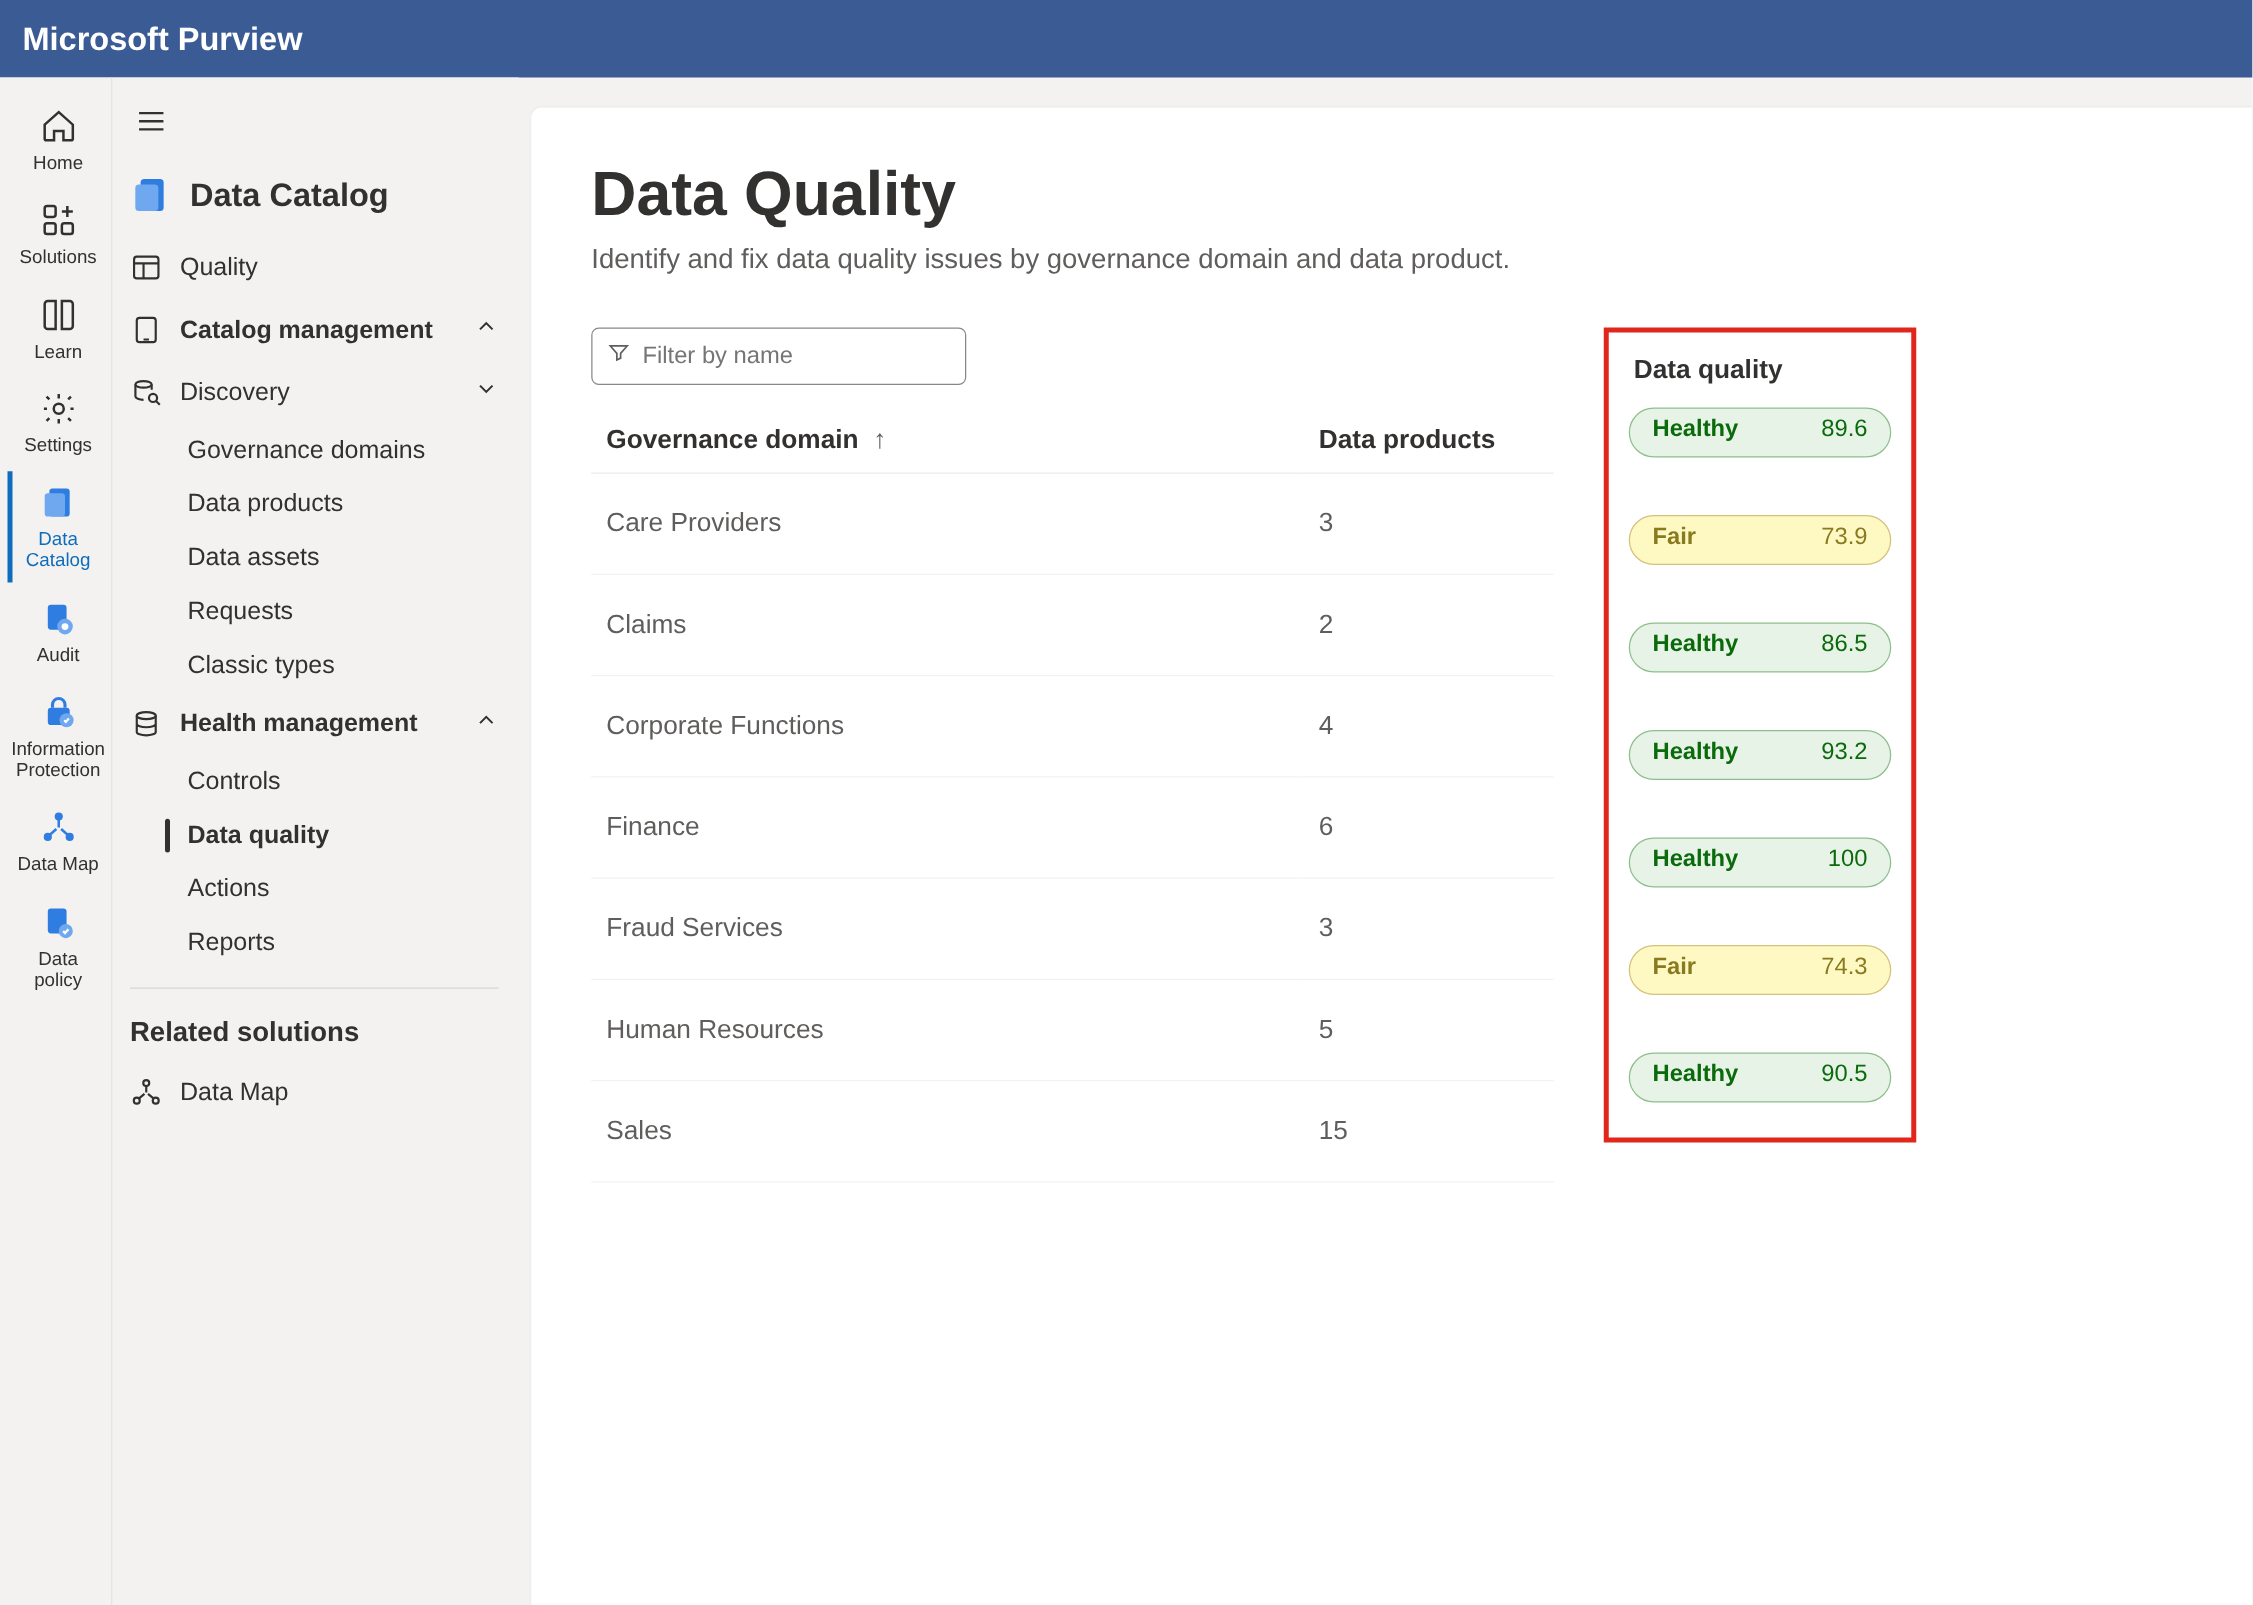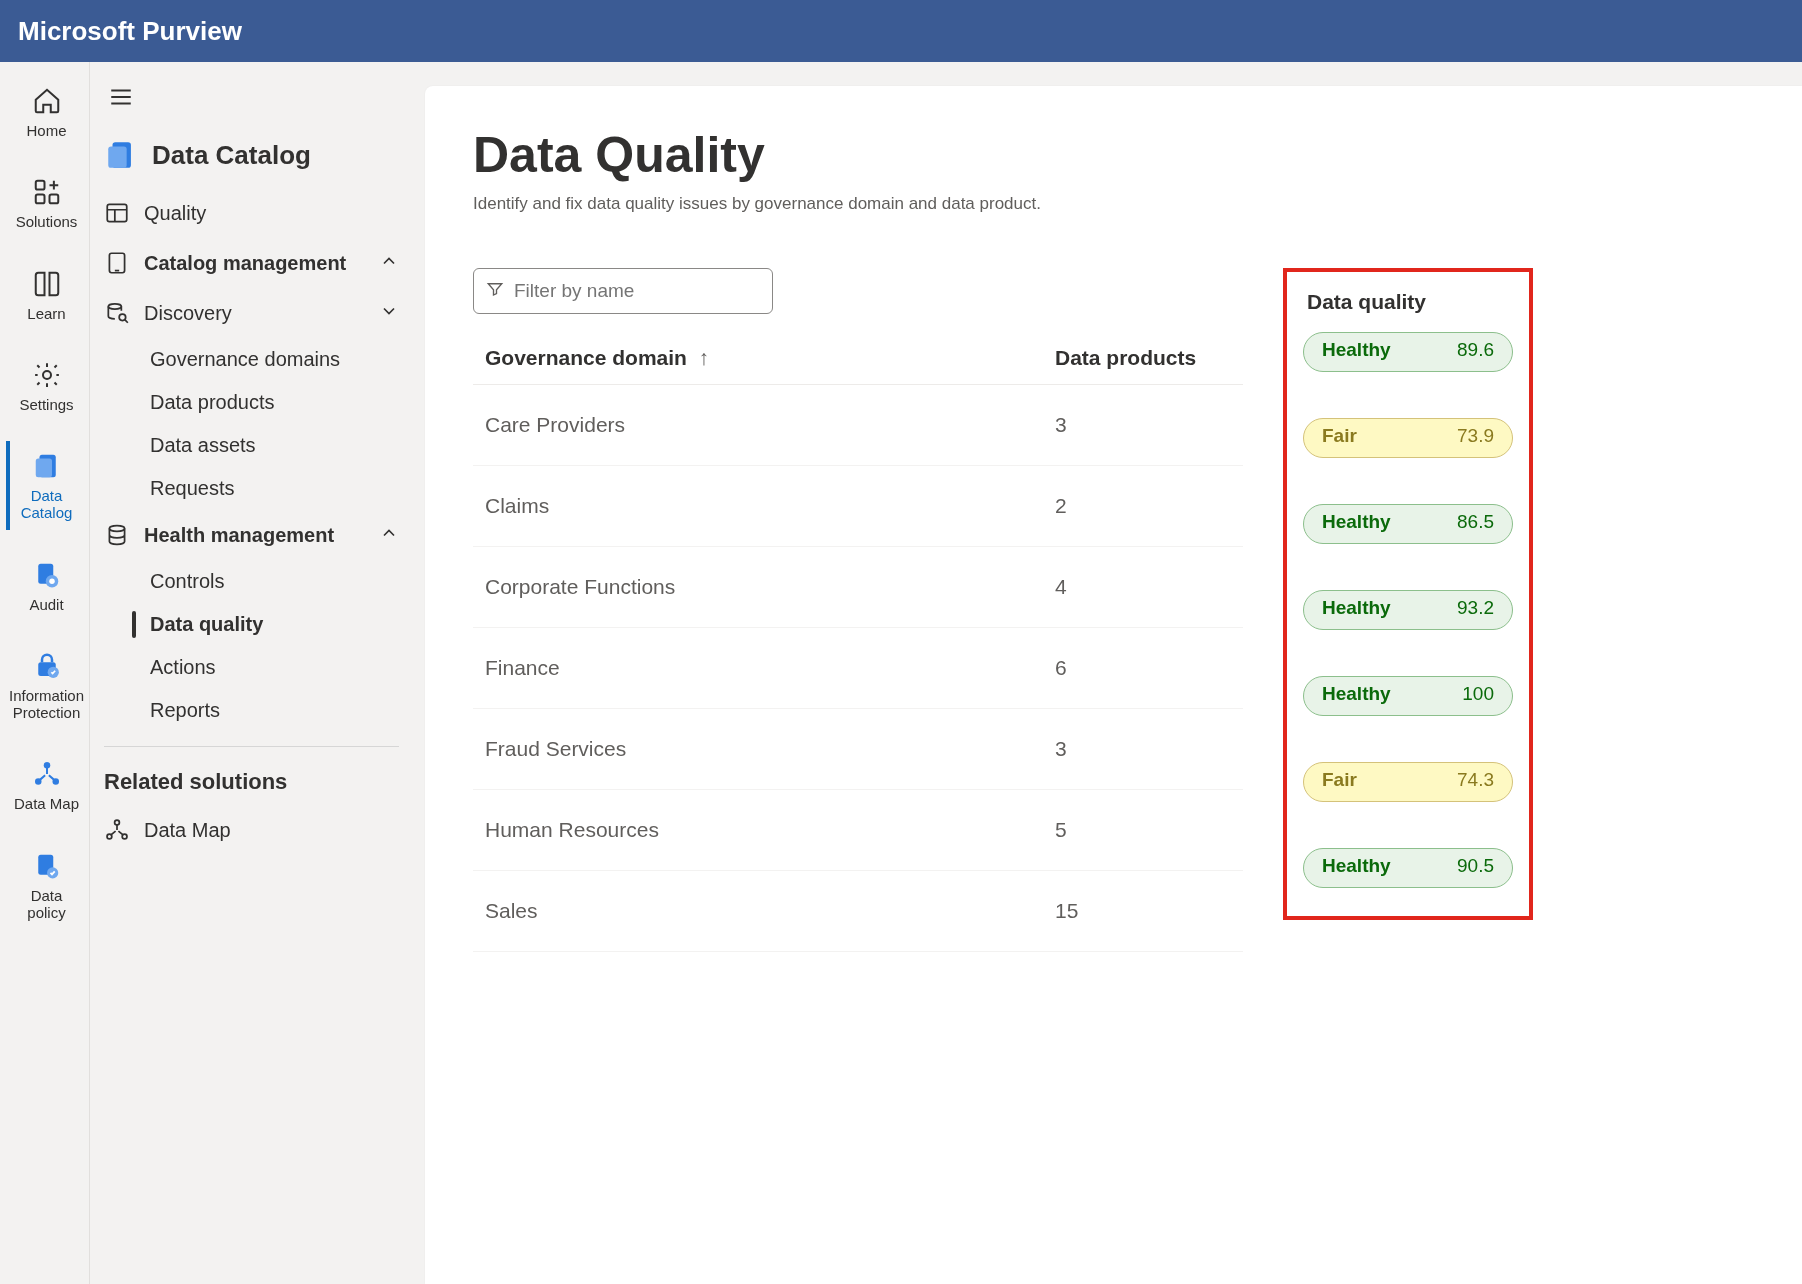--- a/index.html
+++ b/index.html
@@ -38,21 +38,21 @@
 
   
   .rail {
     width: 90px;
     background: #f3f2f1;
     border-right: 1px solid #e1dfdd;
     display:flex;
     flex-direction: column;
     align-items: center;
     padding-top: 14px;
-    gap: 20px;
+    gap: 4px;
   }
   .rail-item {
     width: 78px;
     padding: 10px 2px 8px 2px;
     display:flex;
     flex-direction:column;
     align-items:center;
     gap:6px;
     font-size:15px;
     color:#323130;
@@ -107,21 +107,21 @@
   }
   .card {
     background:#ffffff;
     border-radius: 8px 0 0 0;
     margin-left: 10px;
     padding: 40px 40px 40px 48px;
     height: 100%;
     box-shadow: 0 0 2px rgba(0,0,0,.05);
   }
   .page-title { font-size:50px; font-weight:700; margin-bottom:10px; }
-  .page-sub { font-size:17px; color:#605e5c; margin-bottom:54px; }
+  .page-sub { font-size:22px; color:#605e5c; margin-bottom:42px; }
 
   .content-row { display:flex; gap:40px; align-items:flex-start; }
 
   .left-col { flex:0 0 770px; }
 
   .filter {
     display:flex; align-items:center; gap:10px;
     border:1px solid #8a8886; border-radius:6px;
     width: 300px; height:46px; padding:0 12px;
     color:#605e5c; font-size:19px;
@@ -337,20 +337,21 @@
       <span class="chev">
         <svg viewBox="0 0 24 24" fill="none" stroke="#323130" stroke-width="2">
             <path d="M6 9l6 6 6-6"></path>
           </svg>
       </span>
     </div>
     <div class="nav-sub">Governance domains</div>
     <div class="nav-sub">Data products</div>
     <div class="nav-sub">Data assets</div>
     <div class="nav-sub">Requests</div>
+    <div class="nav-sub">Classic types</div>
 
     <div class="nav-row bold">
       <span class="nr-ico">
         <svg viewBox="0 0 24 24" fill="none" stroke="#323130" stroke-width="1.6">
             <ellipse cx="12" cy="6" rx="7" ry="2.6"></ellipse>
             <path d="M5 6v6c0 1.4 3.1 2.6 7 2.6s7-1.2 7-2.6V6M5 12v6c0 1.4 3.1 2.6 7 2.6s7-1.2 7-2.6v-6"></path>
           </svg>
       </span>
       <span>Health management</span>
       <span class="chev">

